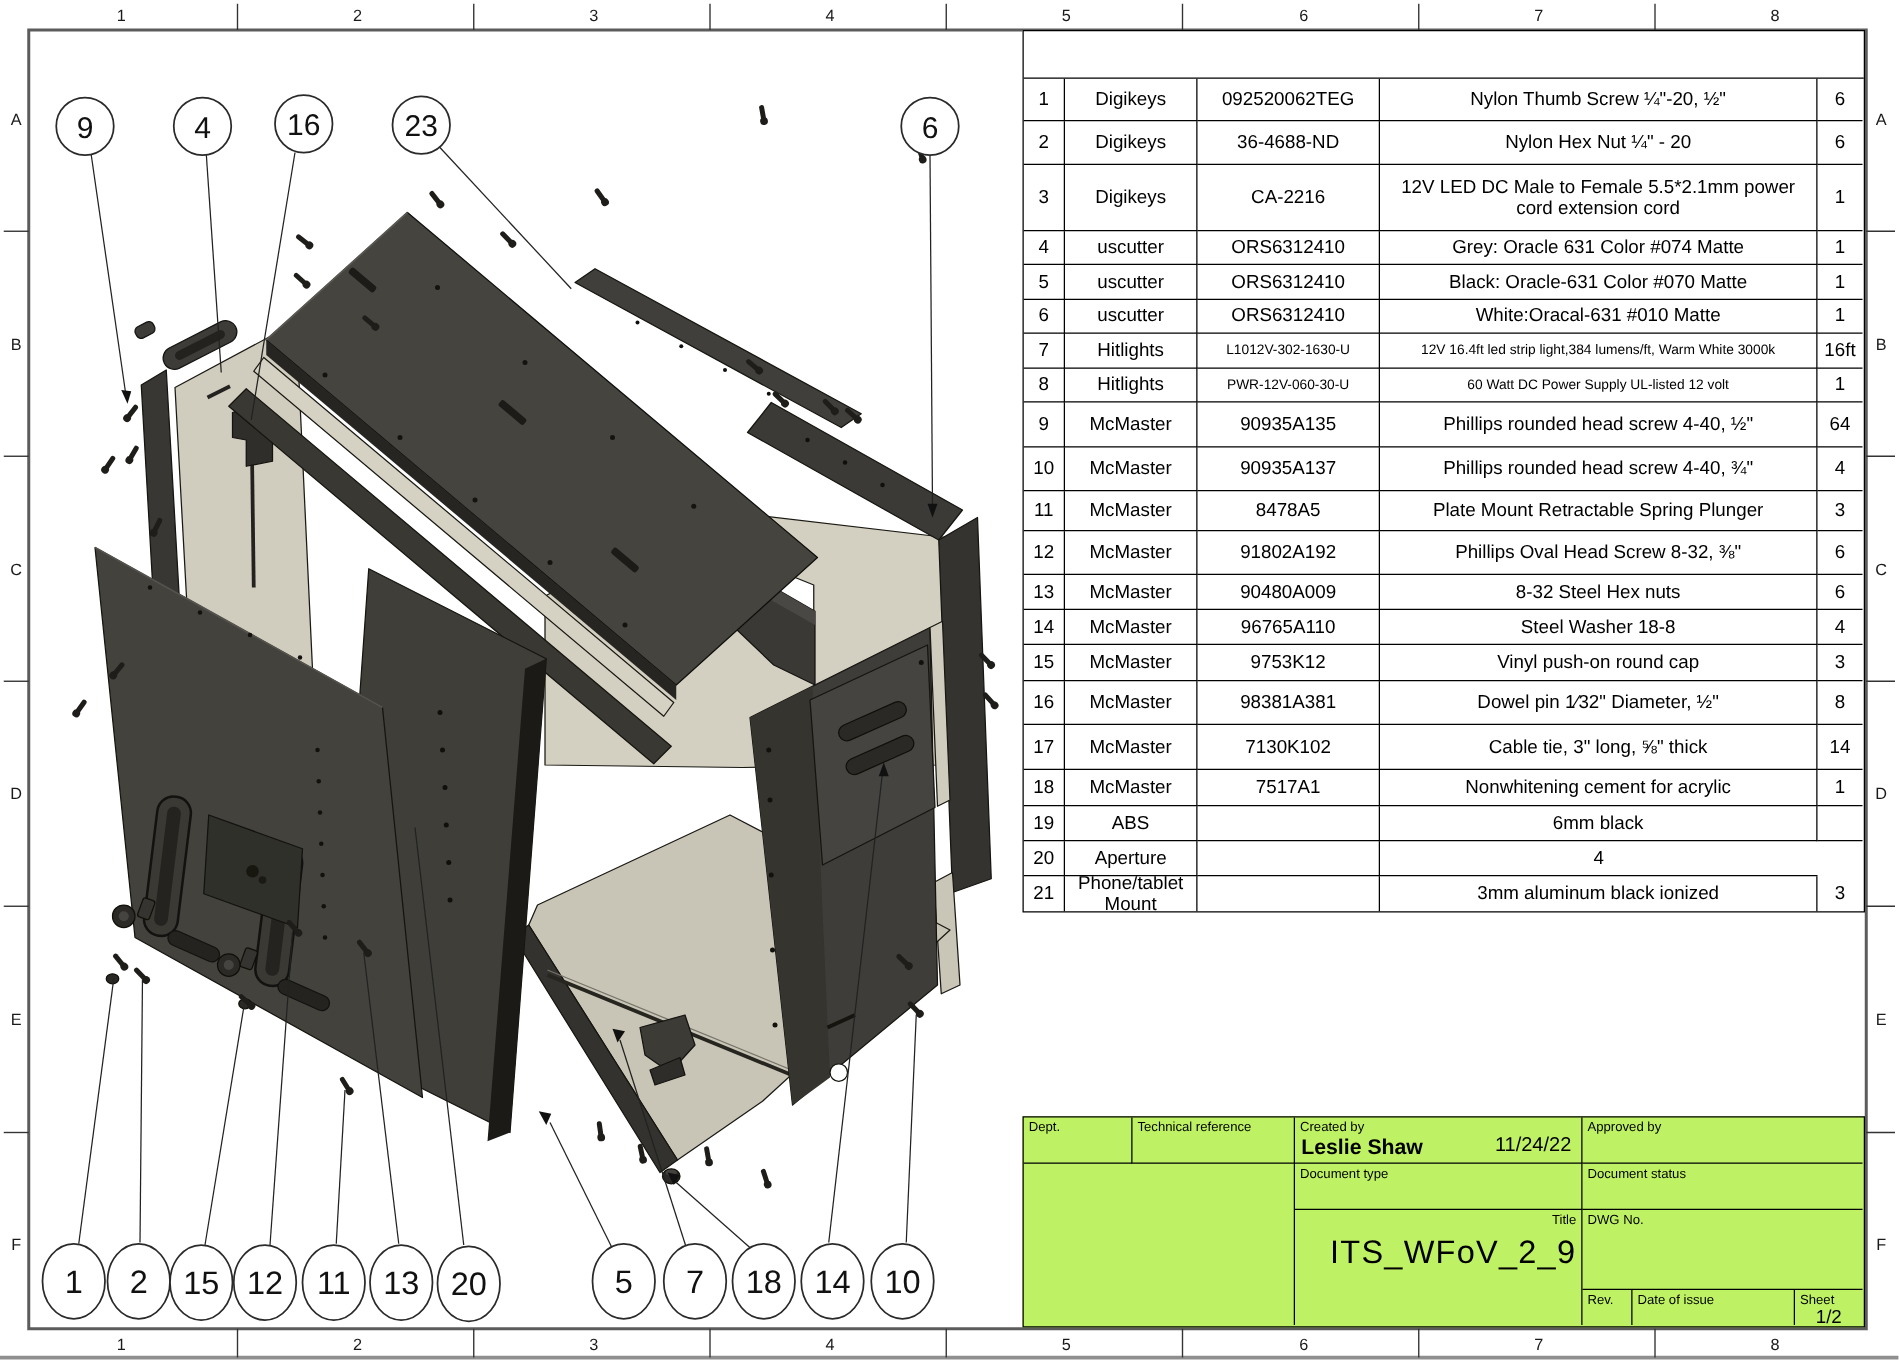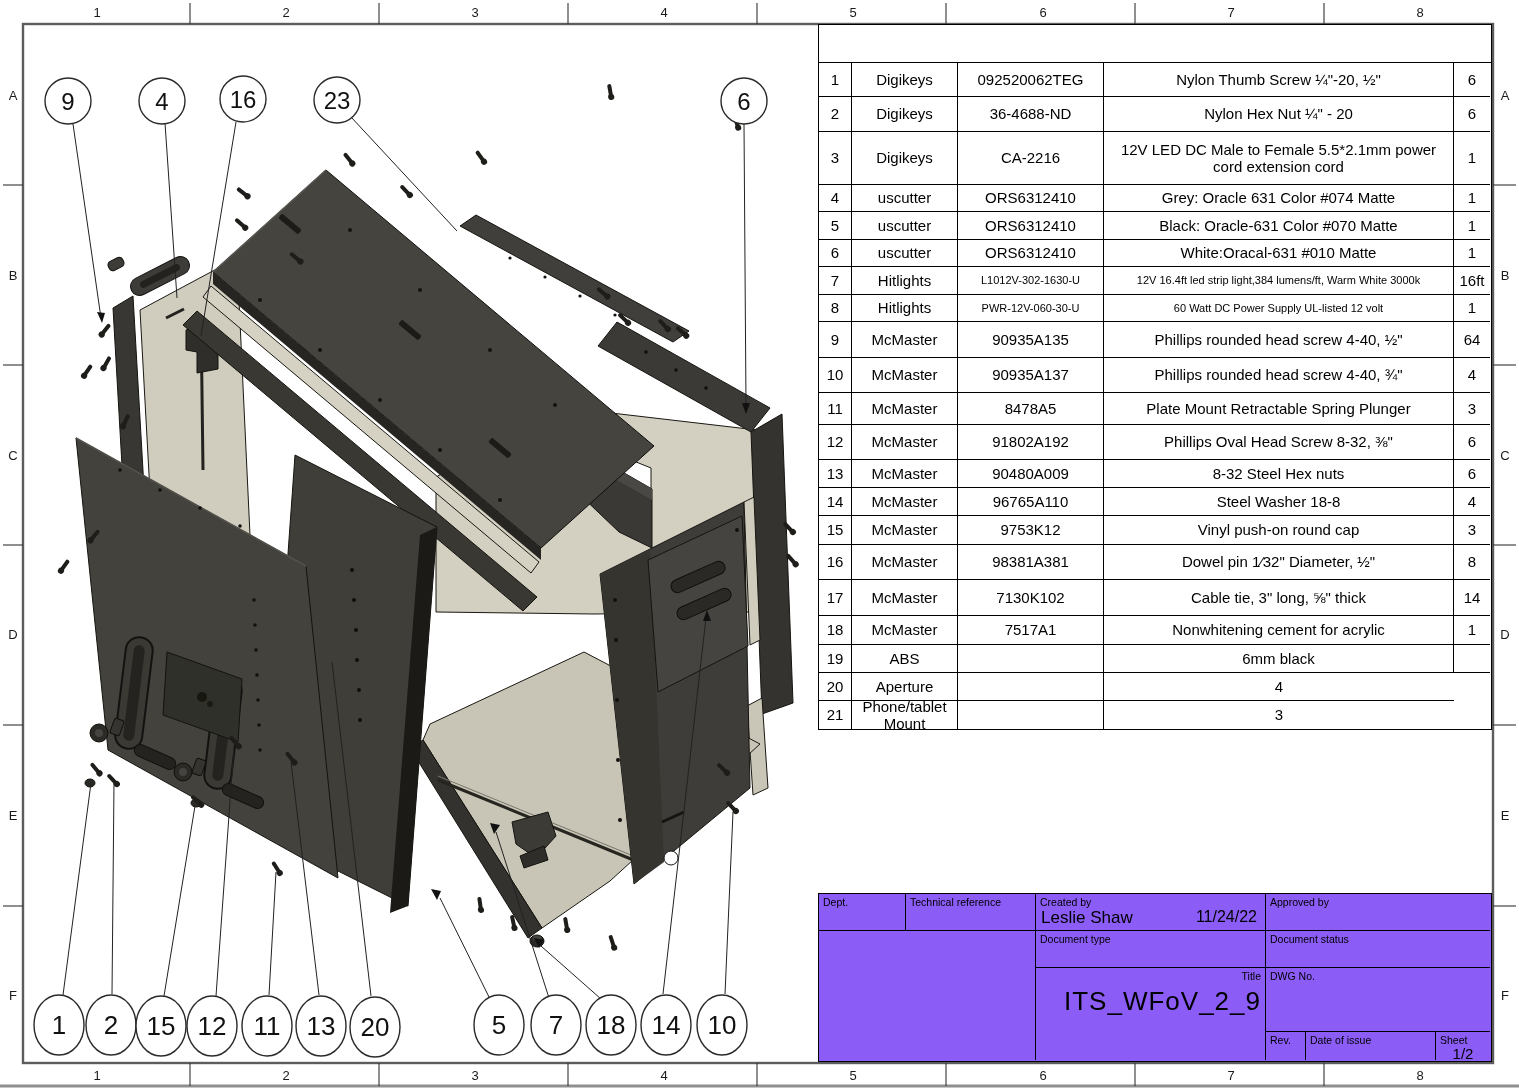--- a/index.html
+++ b/index.html
@@ -13,26 +13,26 @@
   .br{display:grid;grid-template-columns:33px 106px 146px 350px 36px;}
   .c{display:flex;align-items:center;justify-content:center;text-align:center;
      border-right:1px solid #000;border-bottom:1px solid #000;font-size:15px;line-height:1.15;
      padding:0 2px;box-sizing:border-box;overflow:hidden;}
   .c:last-child{border-right:none;}
   .br:last-child .c{border-bottom:none;}
   .sm{font-size:11px;}
   .xs{font-size:15px;}
   
   .tb{position:absolute;left:818px;top:893px;width:674px;height:169px;
-      border:1.5px solid #000;box-sizing:border-box;background:#8b5cf6;z-index:5;}
+      border:1.5px solid #000;box-sizing:border-box;background:#bef264;z-index:5;}
   .cell{position:absolute;box-sizing:border-box;border-right:1px solid #000;border-bottom:1px solid #000;}
   .cell .lab{font-size:10.5px;padding:2px 4px;display:block;}
   .nbr{border-right:none;} .nbb{border-bottom:none;}
   .cb-val{display:flex;justify-content:space-between;padding:0 8px 0 5px;margin-top:-2px;}
-  .cb-name{font-size:17px;} .cb-date{font-size:16px;text-align:right;}
+  .cb-name{font-size:17px;font-weight:bold;} .cb-date{font-size:16px;text-align:right;}
   .big-title{font-size:26px;padding:2px 4px;letter-spacing:1px;}
   .sheet-val{font-size:15px;text-align:center;margin-top:-3px;}
 </style>
 </head>
 <body>
 
 <div class="page">
 
 <svg width="1519" height="1089" viewBox="0 0 1519 1089" style="position:absolute;left:0;top:0;z-index:1;">
   <defs>
@@ -493,20 +493,21 @@
   <div class="br" style="height:28px">
         <span class="c">20</span>
         <span class="c">Aperture</span>
         <span class="c"></span>
         <span class="c">4</span>
       </div>
   <div class="br" style="height:28px">
         <span class="c xs">21</span>
         <span class="c xs">Phone/tablet Mount</span>
         <span class="c"></span>
+        <span class="c">3mm aluminum black ionized</span>
         <span class="c">3</span>
       </div>
 </div>
 
 <div class="tb">
   <div class="cell" style="left:0;top:0;width:87px;height:37px;">
         <span class="lab">Dept.</span>
       </div>
   <div class="cell" style="left:87px;top:0;width:130px;height:37px;">
         <span class="lab">Technical reference</span>

